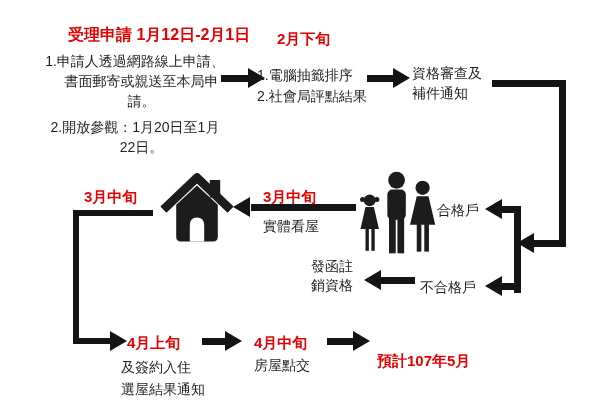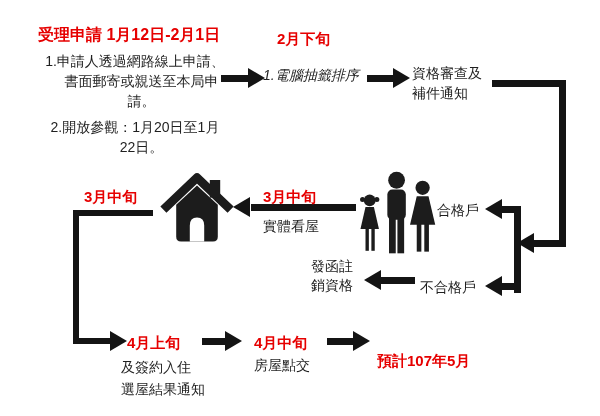--- a/index.html
+++ b/index.html
@@ -7,21 +7,21 @@
     --ink:#1f1f1f;
     --arrow:#141414;
   }
   html,body{margin:0;padding:0;background:#fff;}
   #canvas{
     position:relative;width:600px;height:416px;background:#fff;overflow:hidden;
     font-family:"Liberation Sans","DejaVu Sans",sans-serif;
   }
   .abs{position:absolute;}
   .t-red{position:absolute;color:var(--red);font-weight:bold;font-size:15px;white-space:nowrap;}
-  .t-red.lg{font-size:16px;}
+  .t-red.lg{font-size:16px;margin-left:30px;}
   .t-body{position:absolute;color:var(--ink);font-size:14px;}
   .t-body.nw{white-space:nowrap;}
   .lines div{line-height:20px;white-space:nowrap;}
   .lines.lh19 div{line-height:19px;}
   .lines.lh21 div{line-height:21px;}
   .lines.lh22 div{line-height:22px;}
   .list{width:182px;line-height:20px;text-align:center;}
   .list .item{padding-left:13px;text-indent:-13px;}
   .list .item + .item{margin-top:6px;}
   .bar{position:absolute;background:var(--arrow);}
@@ -41,22 +41,23 @@
     <div class="item">1.申請人透過網路線上申請、書面郵寄或親送至本局申請。</div>
     <div class="item">2.開放參觀：1月20日至1月22日。</div>
   </div>
 
   <div>
     <div class="bar" style="left:221px;top:75px;width:27px;height:7px;"></div>
     <div class="head hr" style="left:248px;top:68px;"></div>
   </div>
 
   <div class="t-red" style="left:277px;top:30px;">2月下旬</div>
-  <div class="t-body lines lh21" style="left:263px;top:65px;font-style:italic;">
+  <div class="t-body lines lh21" style="left:257px;top:65px;">
     <div>1.電腦抽籤排序</div>
+    <div>2.社會局評點結果</div>
   </div>
 
   <div>
     <div class="bar" style="left:367px;top:75px;width:26px;height:7px;"></div>
     <div class="head hr" style="left:393px;top:68px;"></div>
   </div>
 
   <div class="t-body lines" style="left:412px;top:63px;">
     <div>資格審查及</div>
     <div>補件通知</div>

